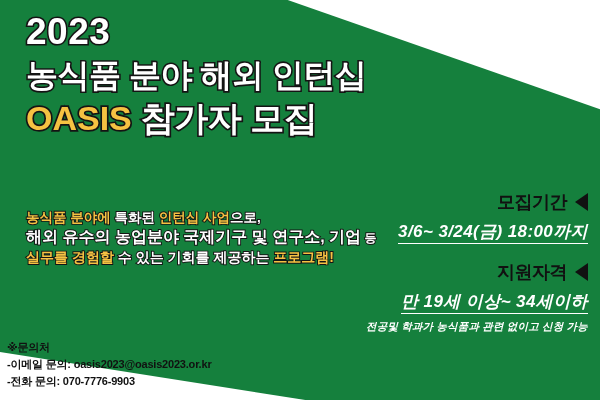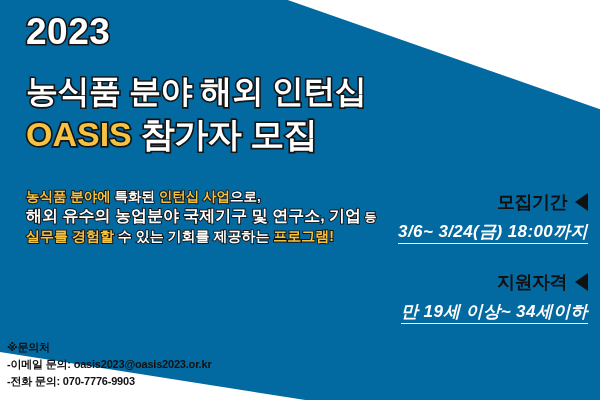--- a/index.html
+++ b/index.html
@@ -5,21 +5,21 @@
   html, body {
     margin: 0;
     padding: 0;
     background: #ffffff;
   }
   #poster {
     position: relative;
     width: 600px;
     height: 400px;
     overflow: hidden;
-    background: #0369a1;
+    background: #15803d;
     font-family: "Liberation Sans", "DejaVu Sans", sans-serif;
     -webkit-font-smoothing: antialiased;
   }
 
   
   .wedge {
     position: absolute;
     background: #ffffff;
     pointer-events: none;
   }
@@ -56,21 +56,21 @@
     paint-order: stroke fill;
   }
   .line-main {
     font-size: 32px;
     font-weight: bold;
     line-height: 1.22;
     letter-spacing: -0.5px;
     color: #ffffff;
     -webkit-text-stroke: 3.2px #141414;
     paint-order: stroke fill;
-    margin-top: 20px;
+    margin-top: 4px;
   }
   .line-oasis {
     font-size: 34px;
     font-weight: bold;
     line-height: 1.2;
     letter-spacing: -0.5px;
     color: #ffffff;
     -webkit-text-stroke: 3.4px #141414;
     paint-order: stroke fill;
     margin-top: 3px;
@@ -87,21 +87,21 @@
     color: #f5c242;
     -webkit-text-stroke: 3px #141414;
     paint-order: stroke fill;
     margin-top: 7px;
   }
 
   
   .body-copy {
     position: absolute;
     left: 26px;
-    top: 188px;
+    top: 209px;
     width: 330px;
     z-index: 3;
   }
   .body-line {
     line-height: 1.28;
     white-space: nowrap;
     color: #ffffff;
     font-weight: bold;
     -webkit-text-stroke: 1.9px #141414;
     paint-order: stroke fill;
@@ -114,21 +114,21 @@
 
   
   .info-panel {
     position: absolute;
     right: 12px;
     top: 192px;
     width: 250px;
     text-align: right;
     z-index: 3;
   }
-  .info-block + .info-block { margin-top: 28px; }
+  .info-block + .info-block { margin-top: 18px; }
   .info-heading {
     font-size: 18px;
     font-weight: bold;
     color: #111111;
     letter-spacing: -0.5px;
     line-height: 1.15;
     display: flex;
     justify-content: flex-end;
     align-items: center;
     gap: 8px;
@@ -204,20 +204,21 @@
       </div>
       <div class="info-value">3/6~ 3/24(금) 18:00까지</div>
     </div>
 
     <div class="info-block">
       <div class="info-heading">
         <span>지원자격</span>
         <span class="tri-left"></span>
       </div>
       <div class="info-value">만 19세 이상~ 34세이하</div>
+      <div class="info-note">전공및 학과가 농식품과 관련 없이고 신청 가능</div>
     </div>
   </div>
 
   <div class="contact">
     <div>※문의처</div>
     <div>-이메일 문의: oasis2023@oasis2023.or.kr</div>
     <div>-전화 문의: 070-7776-9903</div>
   </div>
 
 </div>

